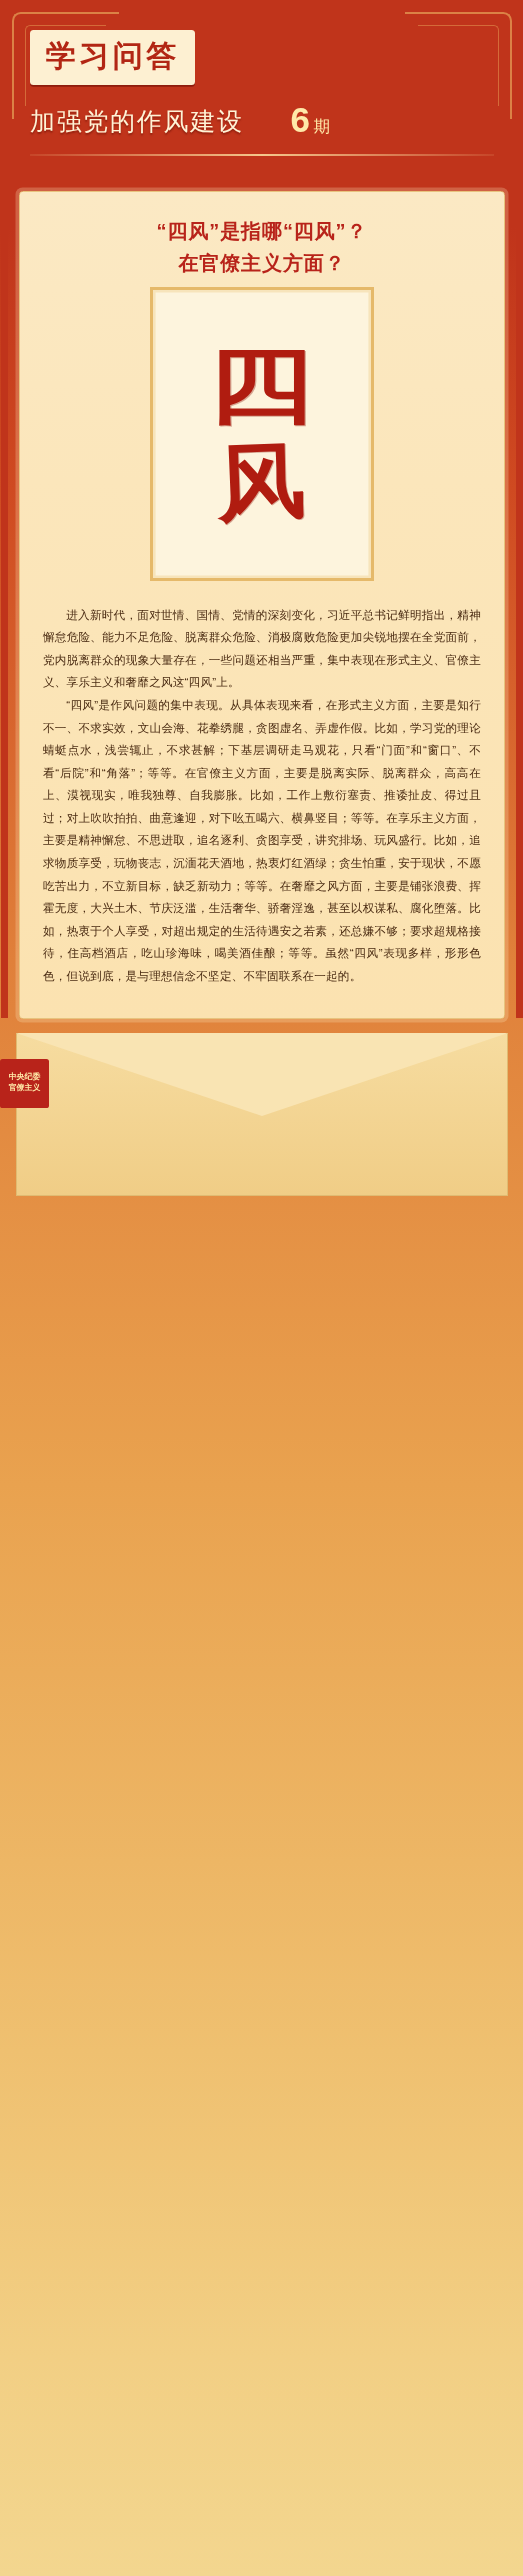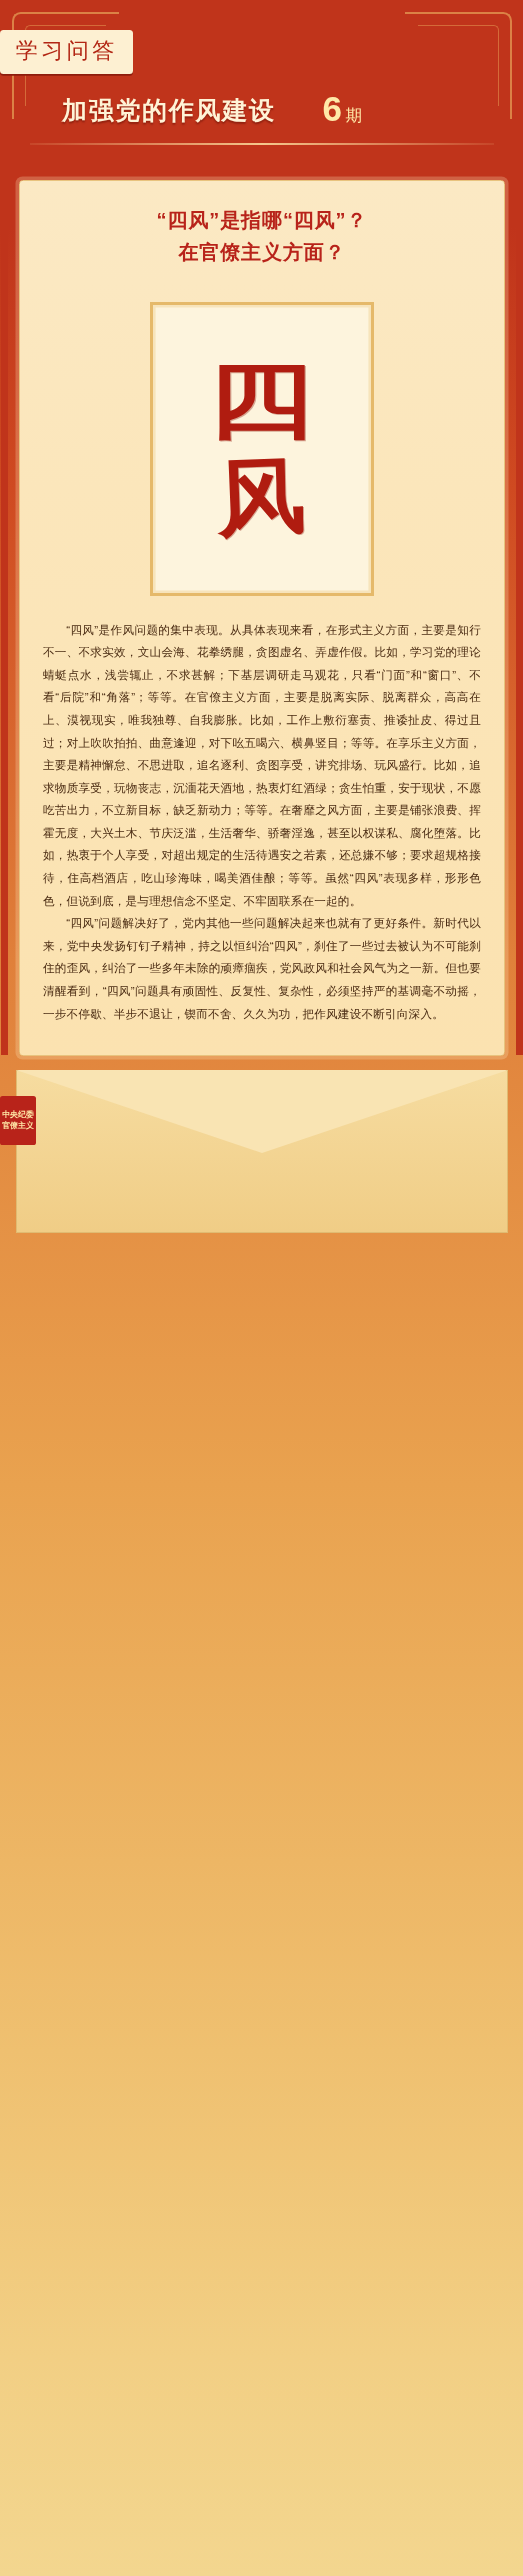--- a/index.html
+++ b/index.html
@@ -31,41 +31,41 @@
   .corner.tr:after{right:10.5px;top:10.5px;border-left:none;border-bottom:none;border-top-right-radius:5.2px;}
 
   
   .header{
     position:relative;
     padding:30px 0 15.7px 0;
     text-align:left;
   }
   .title-badge{
     display:inline-block;
+    margin-left:30px;
     background:#fdf0d2;
     color:#b22614;
-    font-size:22px;
-    font-weight:normal;
+    font-size:30px;
+    font-weight:bold;
     letter-spacing:3.5px;
     padding:6.1px 15.7px 7.9px 15.7px;
     border-radius:3.5px;
     box-shadow:0 1.7px 0 #8d1c0d;
   }
   .subtitle-row{
     margin:17.5px 0 0 30px;
     display:flex;
     align-items:flex-end;
     color:#fff3d6;
   }
   .subtitle{
     font-size:25px;
-    font-weight:bold;
+    font-weight:normal;
     letter-spacing:1.7px;
     text-shadow:0 1.7px 1.7px rgba(90,12,0,.45);
-    margin-left:32px;
   }
   .issue{
     margin-left:47px;
     display:flex;
     align-items:baseline;
   }
   .issue-num{
     font-size:35px;
     font-weight:bold;
     color:#ffe9a8;
@@ -99,21 +99,21 @@
   .card-side.l{left:-19px;}
   .card-side.r{right:-19px;}
 
   .q-title{
     text-align:center;
     color:#b8231a;
     font-size:20px;
     font-weight:bold;
     line-height:1.6;
     letter-spacing:0.9px;
-    margin-bottom:34px;
+    margin-bottom:8px;
   }
 
   
   .calli-frame{
     margin:0 auto;
     width:218px;
     height:288px;
     background:#fdf4dd;
     border:3.5px solid #e5b96a;
     box-shadow:0 0 0 2.6px #f7e4bb inset;
@@ -167,21 +167,21 @@
   }
   .env-flap{
     position:absolute;left:15.7px;right:15.7px;top:35px;height:0;
     border-left:246px solid transparent;
     border-right:246px solid transparent;
     border-top:83px solid #f9e4b3;
   }
   .seal{
     position:relative;
     display:inline-block;
-    width:36px;height:49px;
+    width:49px;height:49px;
     background:#b8231a;
     color:#ffe9a8;
     font-size:7.9px;
     line-height:1.35;
     font-weight:bold;
     display:flex;
     align-items:center;
     justify-content:center;
     flex-direction:column;
     border-radius:2.6px;
@@ -225,22 +225,22 @@
     </div>
 
     <div class="calli-frame">
       <div class="calli">
         <span class="c1">四</span>
         <span class="c2">风</span>
       </div>
     </div>
 
     <div class="body-text">
+      <p>进入新时代，面对世情、国情、党情的深刻变化，习近平总书记鲜明指出，精神懈怠危险、能力不足危险、脱离群众危险、消极腐败危险更加尖锐地摆在全党面前，党内脱离群众的现象大量存在，一些问题还相当严重，集中表现在形式主义、官僚主义、享乐主义和奢靡之风这“四风”上。</p>
       <p>“四风”是作风问题的集中表现。从具体表现来看，在形式主义方面，主要是知行不一、不求实效，文山会海、花拳绣腿，贪图虚名、弄虚作假。比如，学习党的理论蜻蜓点水，浅尝辄止，不求甚解；下基层调研走马观花，只看“门面”和“窗口”、不看“后院”和“角落”；等等。在官僚主义方面，主要是脱离实际、脱离群众，高高在上、漠视现实，唯我独尊、自我膨胀。比如，工作上敷衍塞责、推诿扯皮、得过且过；对上吹吹拍拍、曲意逢迎，对下吆五喝六、横鼻竖目；等等。在享乐主义方面，主要是精神懈怠、不思进取，追名逐利、贪图享受，讲究排场、玩风盛行。比如，追求物质享受，玩物丧志，沉湎花天酒地，热衷灯红酒绿；贪生怕重，安于现状，不愿吃苦出力，不立新目标，缺乏新动力；等等。在奢靡之风方面，主要是铺张浪费、挥霍无度，大兴土木、节庆泛滥，生活奢华、骄奢淫逸，甚至以权谋私、腐化堕落。比如，热衷于个人享受，对超出规定的生活待遇安之若素，还总嫌不够；要求超规格接待，住高档酒店，吃山珍海味，喝美酒佳酿；等等。虽然“四风”表现多样，形形色色，但说到底，是与理想信念不坚定、不牢固联系在一起的。</p>
-      <p>“四风”问题解决好了，党内其他一些问题解决起来也就有了更好条件。新时代以来，党中央发扬钉钉子精神，持之以恒纠治“四风”，刹住了一些过去被认为不可能刹住的歪风，纠治了一些多年未除的顽瘴痼疾，党风政风和社会风气为之一新。但也要清醒看到，“四风”问题具有顽固性、反复性、复杂性，必须坚持严的基调毫不动摇，一步不停歇、半步不退让，锲而不舍、久久为功，把作风建设不断引向深入。</p>
     </div>
   </div>
 
   <div class="footer">
     <div class="envelope">
       <div class="env-body"></div>
       <div class="env-flap"></div>
     </div>
     <div class="seal">
       <span>中央纪委</span>

